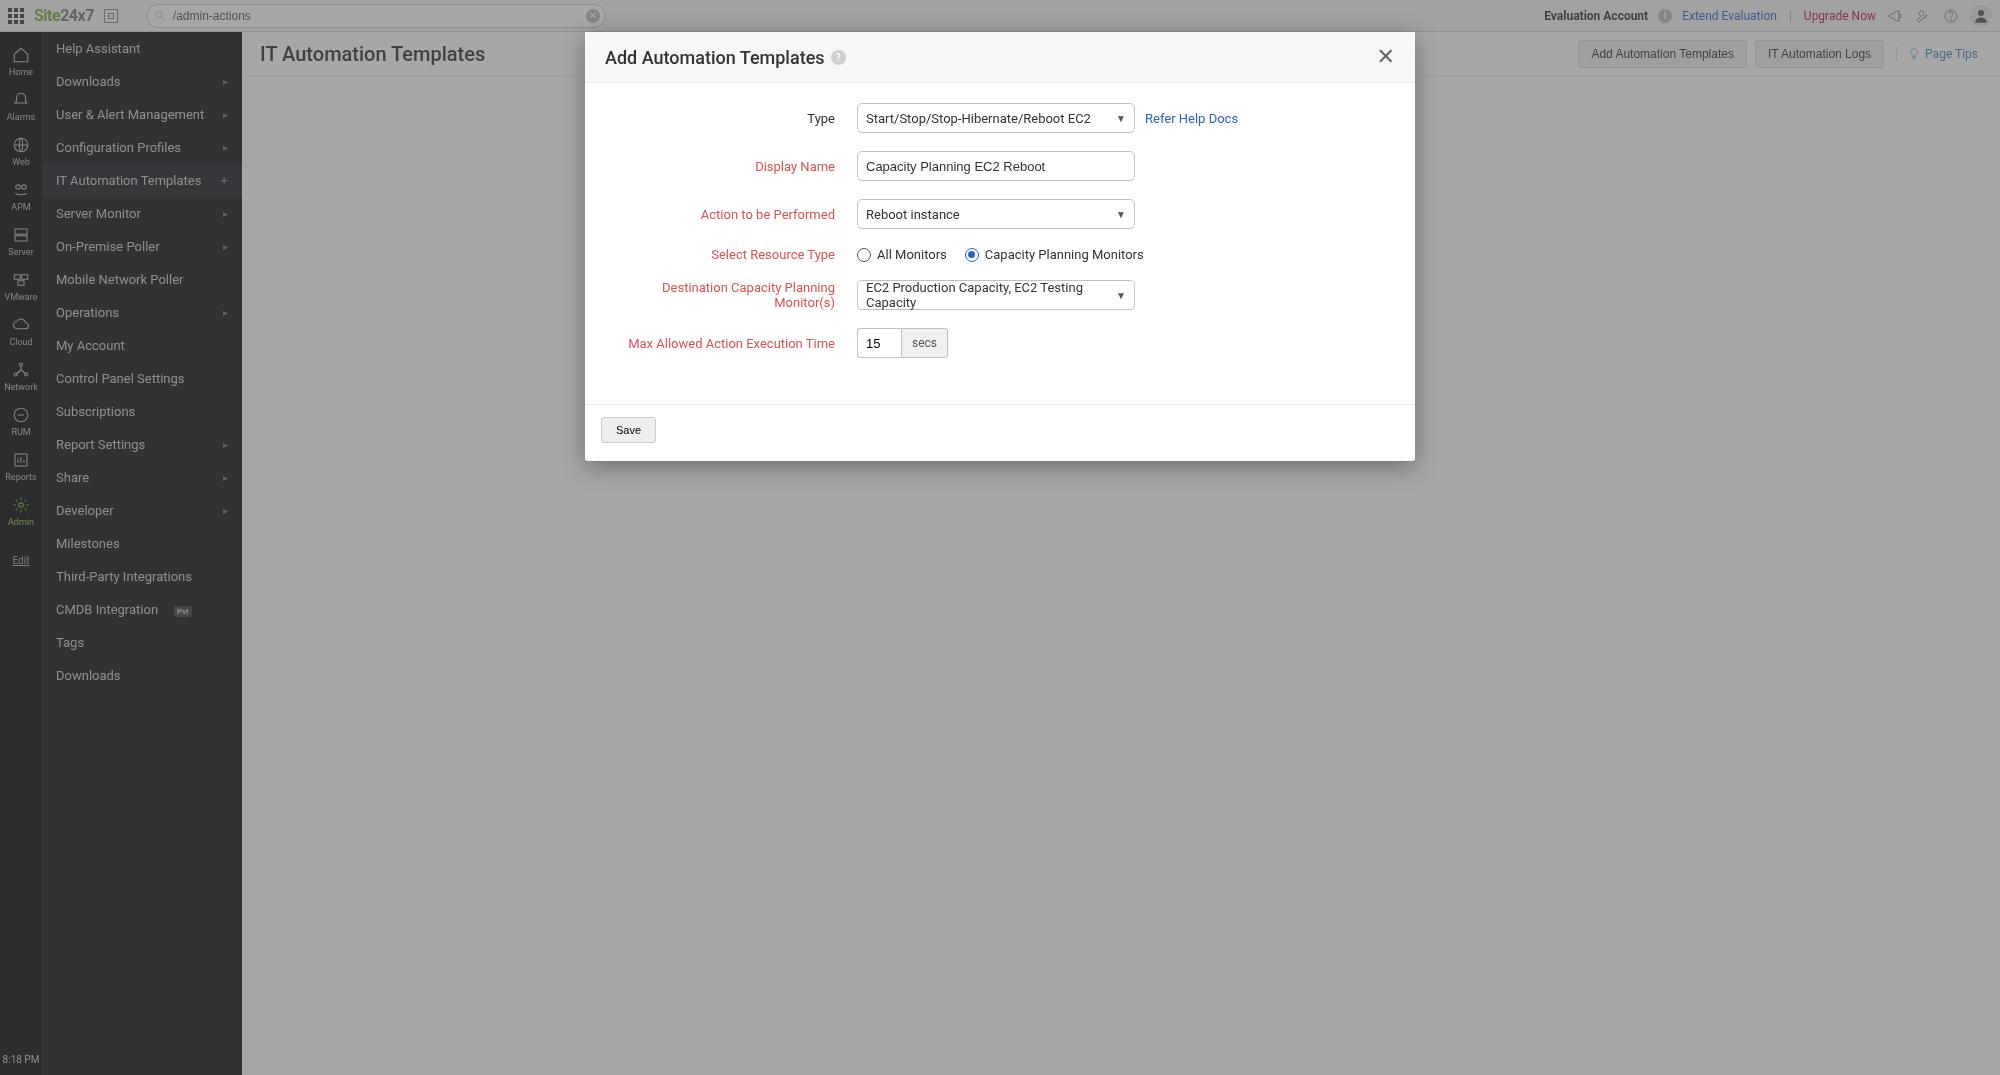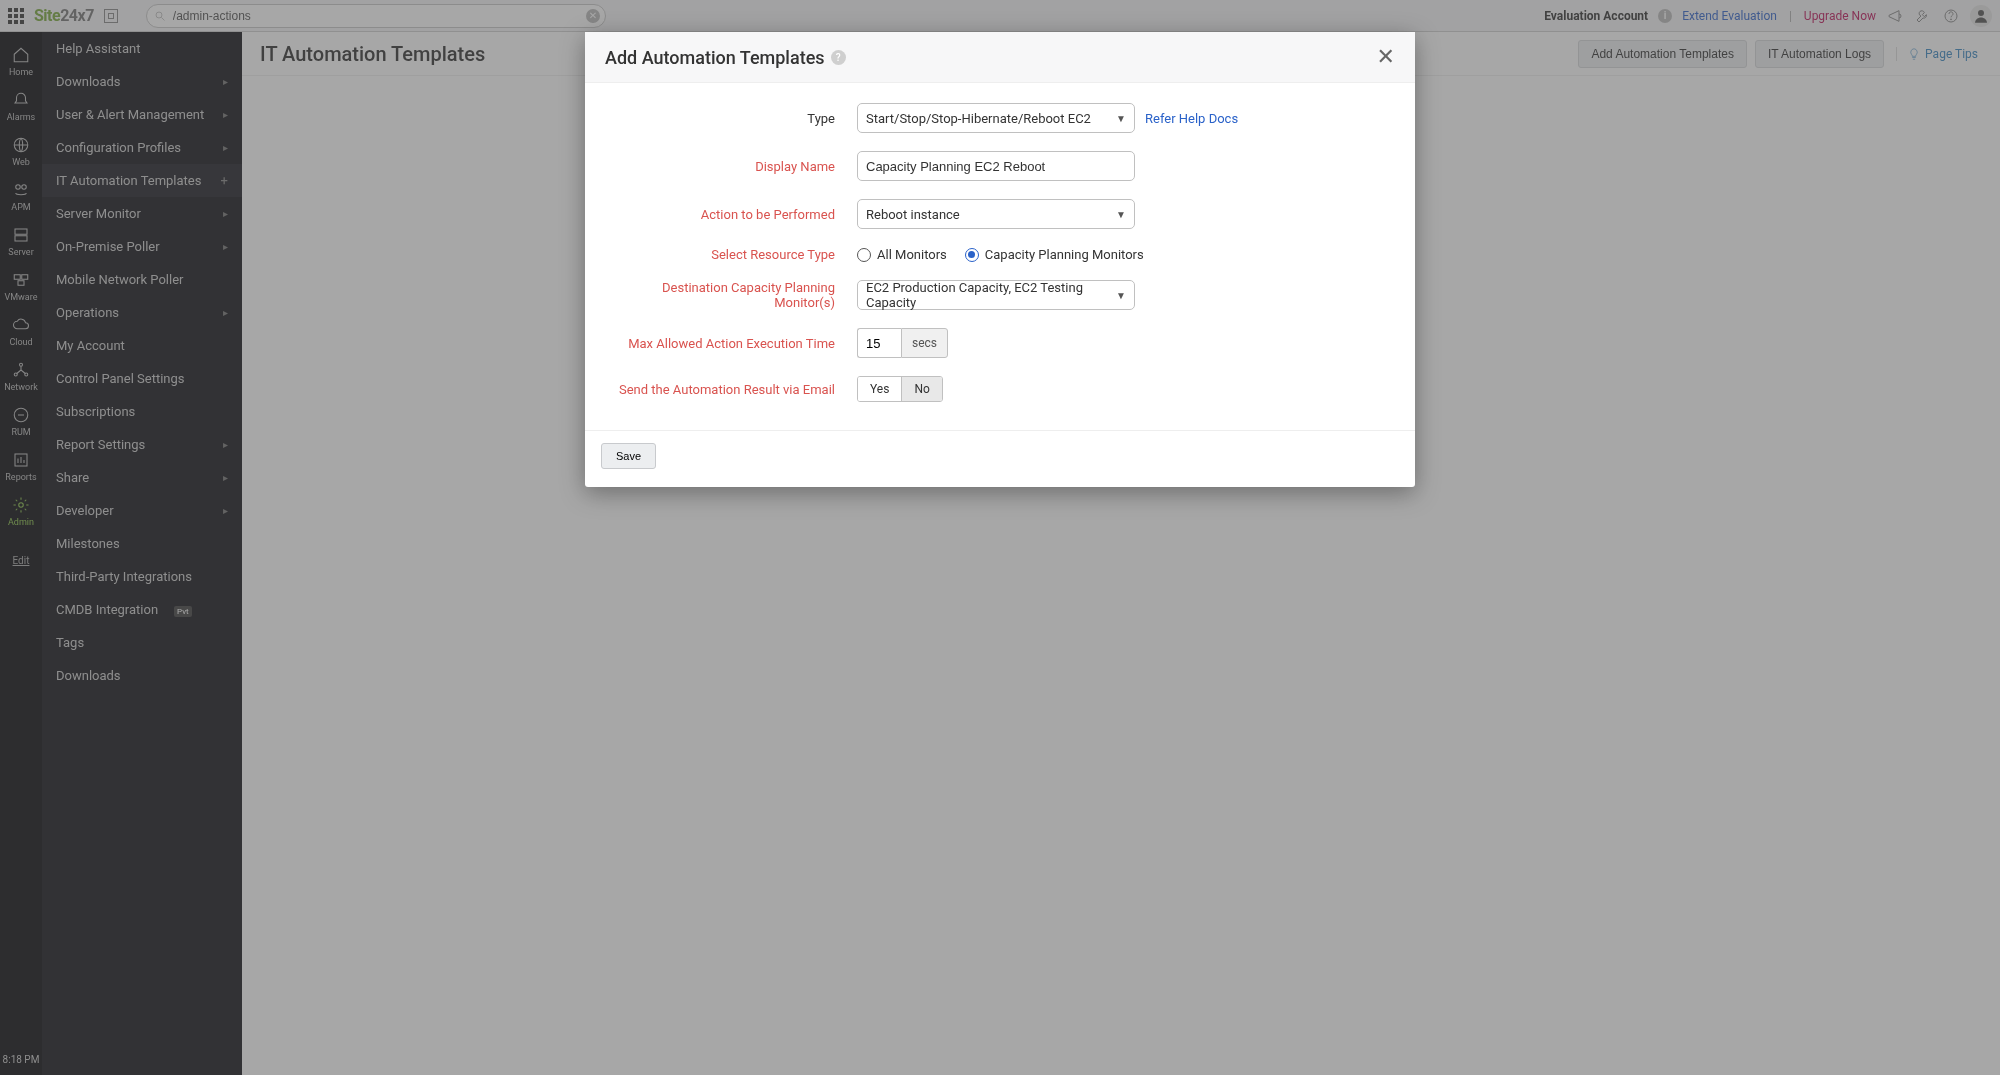--- a/index.html
+++ b/index.html
@@ -387,26 +387,19 @@
       </div>
 
       <div class="form-row">
         <div class="form-label req">Max Allowed Action Execution Time</div>
         <div class="form-control time-group">
           <input class="time-input" value="15" style="">
           <span class="time-unit">secs</span>
         </div>
       </div>
 
-      <div class="form-row" style="margin-bottom:0;">
-        <div class="form-label req">Send the Automation Result via Email</div>
-        <div class="form-control toggle-group">
-          <span class="toggle-btn">Yes</span>
-          <span class="toggle-btn sel">No</span>
-        </div>
-      </div>
 
     </div>
     <div class="modal-footer">
       <button class="btn-save">Save</button>
     </div>
   </div>
 </div>
 
 </body></html>

